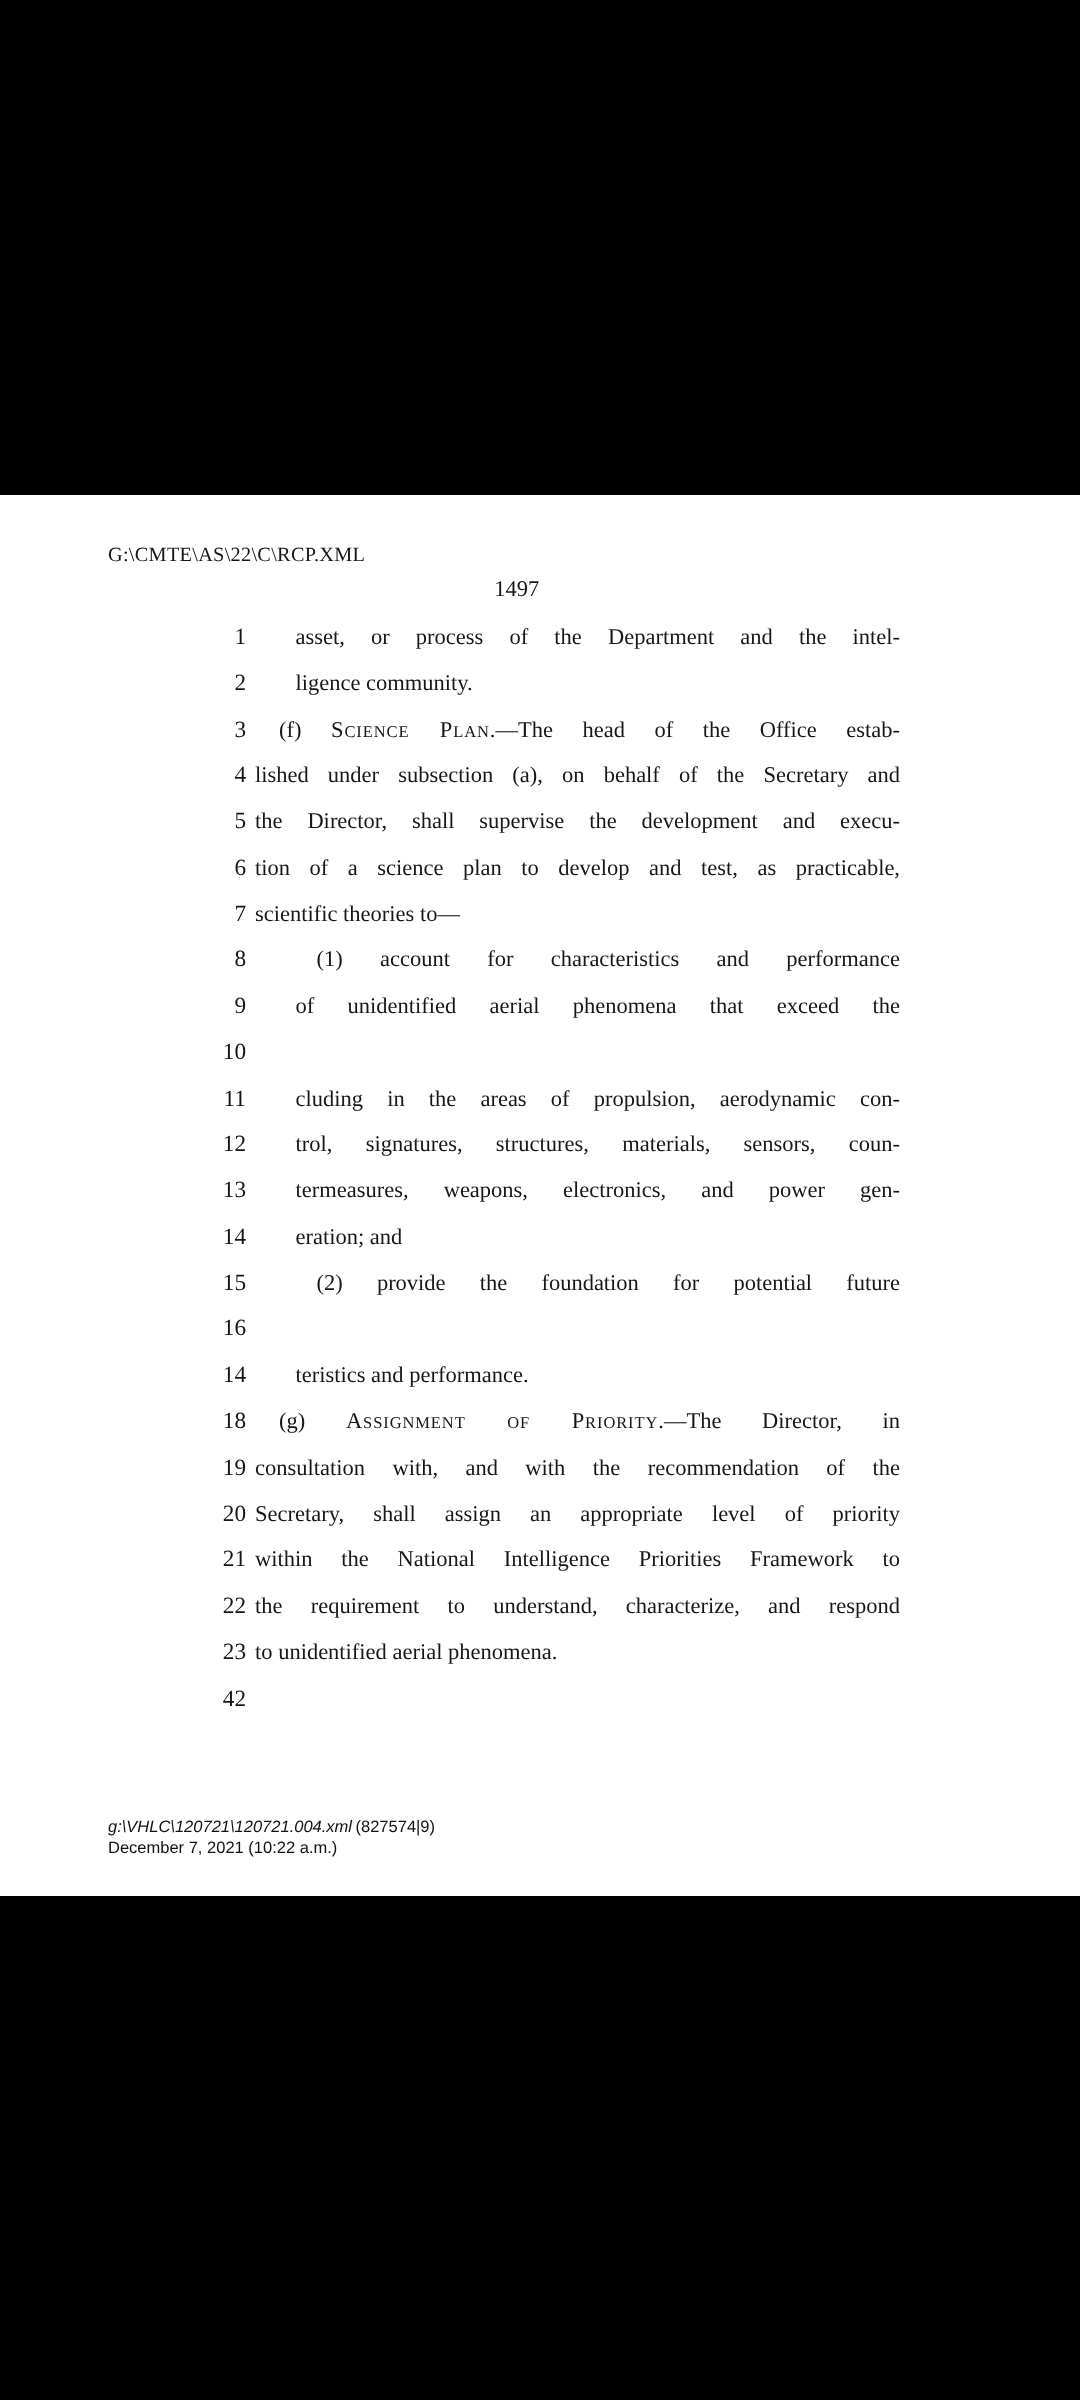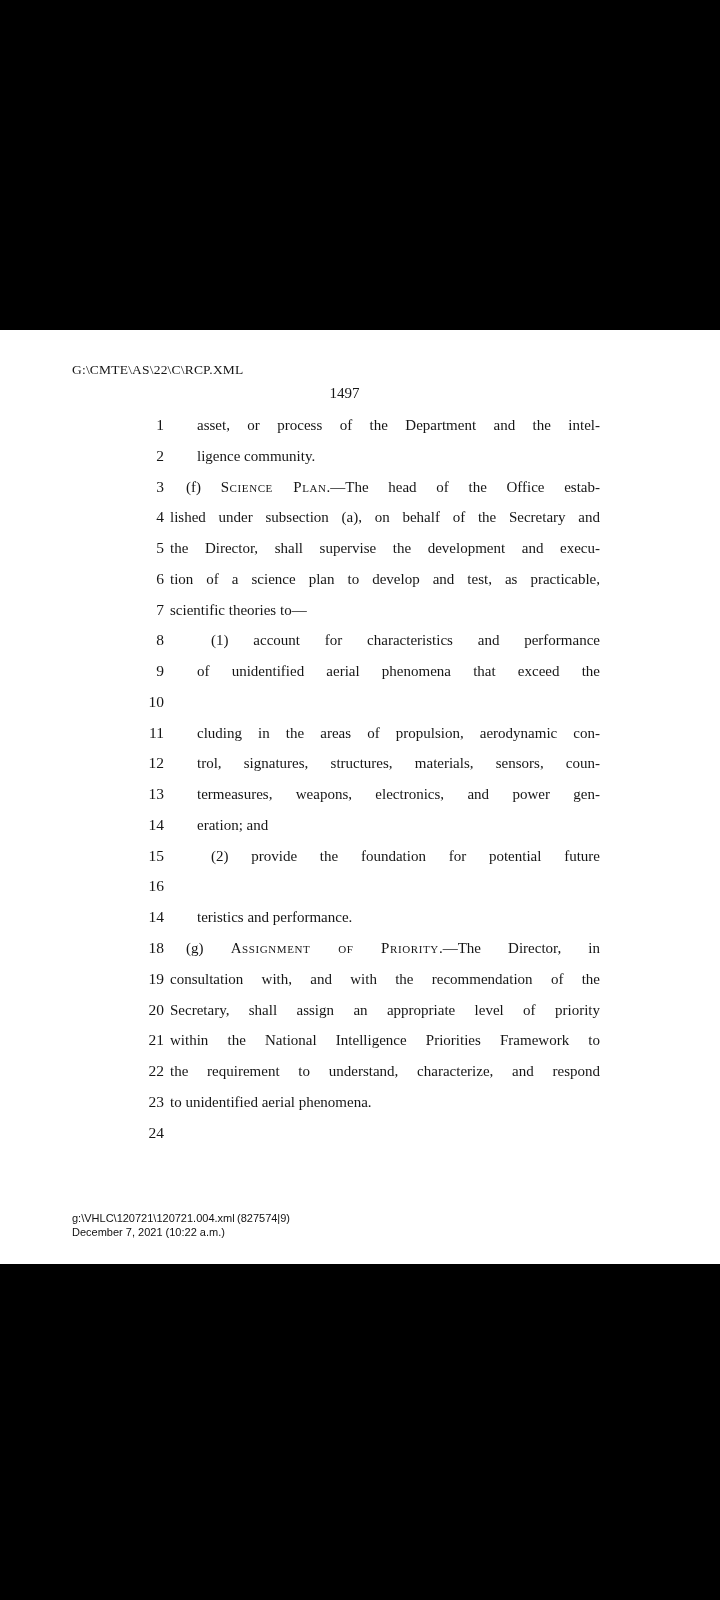--- a/index.html
+++ b/index.html
@@ -92,20 +92,21 @@
     top: 882px;
     font-family: "Liberation Sans", sans-serif;
     font-size: 11px;
     line-height: 13.5px;
     color: #111111;
     white-space: nowrap;
   }
   .footer-row1 .fpath {
     display: inline-block;
     width: 165px;
+    font-style: italic;
   }
 </style>
 </head>
 <body>
 
 <div class="stage">
   <div class="doc-page">
 
     <div class="xml-path">G:\CMTE\AS\22\C\RCP.XML</div>
 
@@ -196,21 +197,21 @@
         </div>
         <div class="line">
           <span class="lnum">22</span>
           <span class="ltext flush j"><span>the requirement to understand, characterize, and respond</span></span>
         </div>
         <div class="line">
           <span class="lnum">23</span>
           <span class="ltext flush"><span>to unidentified aerial phenomena.</span></span>
         </div>
         <div class="line">
-          <span class="lnum">24</span>
+          <span class="lnum">42</span>
         </div>
       </div>
 
     <div class="page-footer">
       <div class="footer-row1">
         <span class="fpath">g:\VHLC\120721\120721.004.xml</span><span>(827574|9)</span>
       </div>
       <div class="footer-row2">December 7, 2021 (10:22 a.m.)</div>
     </div>
 

